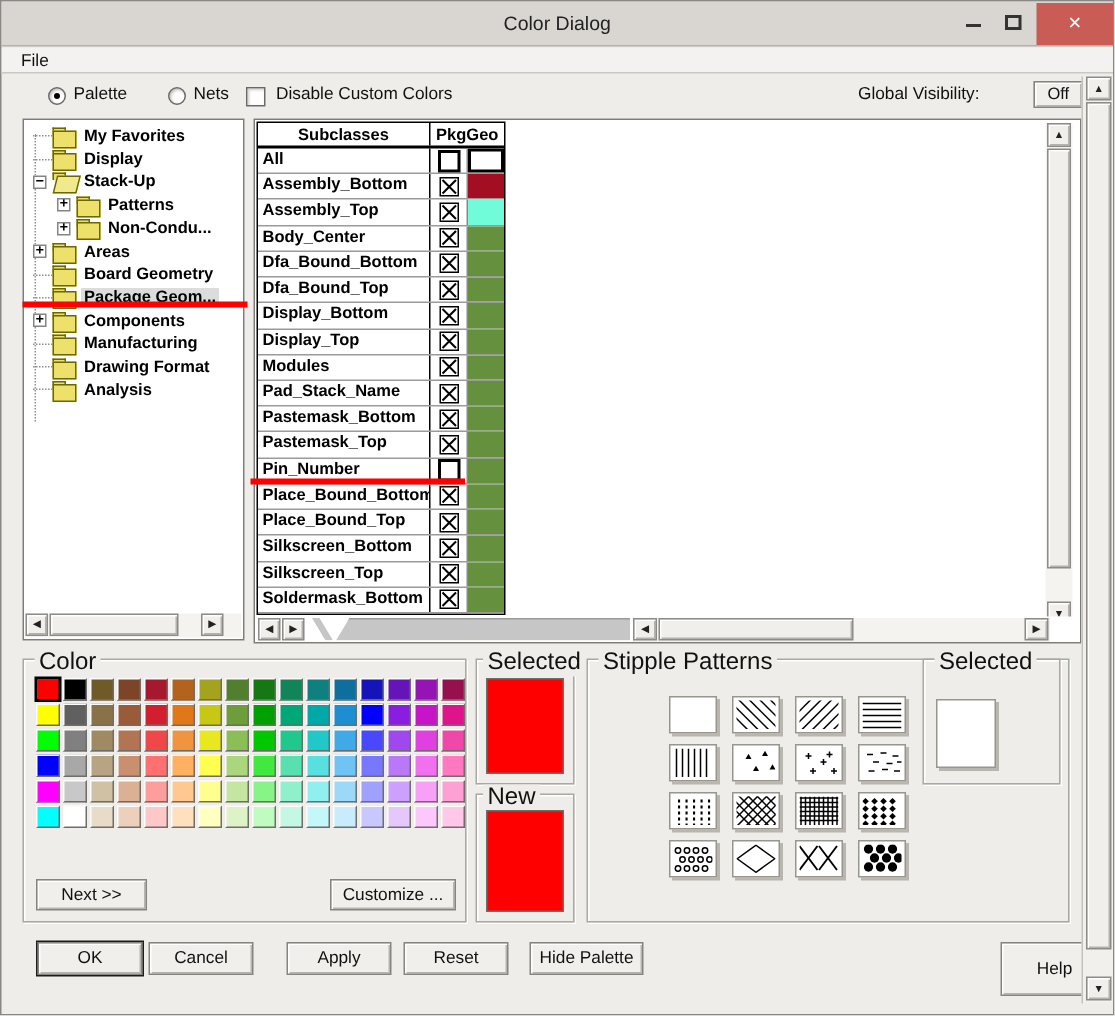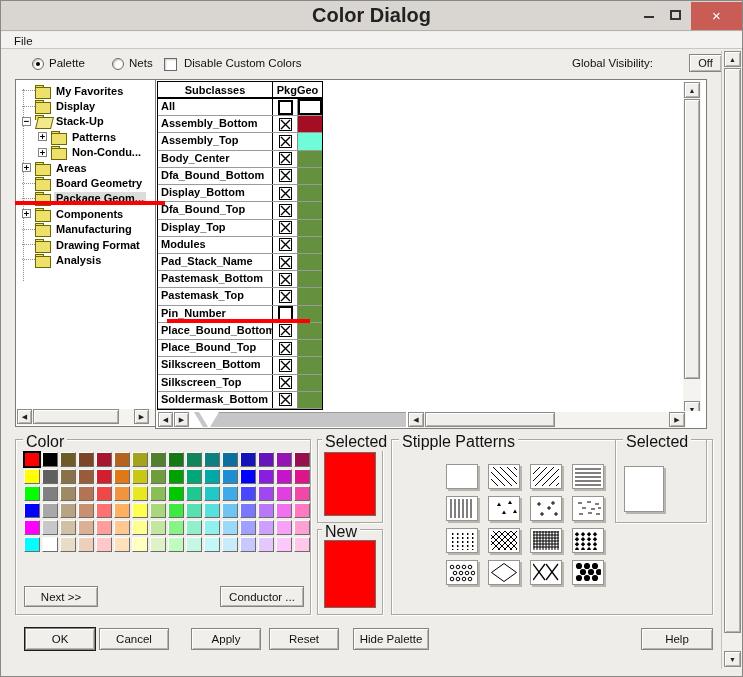--- a/index.html
+++ b/index.html
@@ -1,21 +1,21 @@
 <!DOCTYPE html>
 <html><head>
 <meta charset="utf-8">
 <style>
   * { box-sizing: border-box; margin: 0; padding: 0; }
   body { margin:0; background:#fff; font-family:"Liberation Sans", sans-serif; }
   .dlg { position:relative; width:743px; height:677px; background:#EFEDE9; border:1px solid #8A8885; overflow:hidden; }
 
   
   .titlebar { position:absolute; left:0; top:0; width:100%; height:30px; background:#D9D5D1; border-bottom:1px solid #B5B2AE; }
-  .title { position:absolute; left:0; right:0; top:0; text-align:center; line-height:29px; font-size:20px; color:#222;font-weight:bold; }
+  .title { position:absolute; left:0; right:0; top:0; text-align:center; line-height:29px; font-size:13px; color:#222; }
   .win-min { position:absolute; left:636px; top:0; width:24px; height:29px; }
   .minbar { position:absolute; left:7px; top:15px; width:10px; height:2px; background:#333; }
   .win-max { position:absolute; left:662px; top:0; width:24px; height:29px; }
   .maxbox { position:absolute; left:7px; top:9px; width:11px; height:10px; border:2px solid #333; background:transparent; }
   .win-close { position:absolute; left:690px; top:1px; width:51px; height:28px; background:#C95D56; color:#fff; text-align:center; line-height:27px; font-size:15px; }
 
   
   .menubar { position:absolute; left:0; top:31px; width:100%; height:17px; background:#F3F2F0; border-bottom:1px solid #C9C7C4; }
   .menuitem { position:absolute; left:13px; top:1px; font-size:11.5px; line-height:16px; color:#111; }
 
@@ -40,21 +40,21 @@
   .ebox { flex:none; width:9px; height:9px; background:#fff; border:1px solid #848484; font:700 9px/7px "DejaVu Sans Mono", monospace; text-align:center; color:#000; margin-right:4px; }
   .ph { flex:none; width:13px; height:0; border-top:1px dotted #8F8F8F; }
   .fold { flex:none; position:relative; width:15px; height:12px; margin-right:4px; }
   .fold::before { content:""; position:absolute; left:0; top:0; width:7px; height:4px; background:#EDE06B; border:1px solid #6D6700; border-bottom:none; }
   .fold::after { content:""; position:absolute; left:0; top:2px; width:14px; height:10px; background:#EDE06B; border:1px solid #6D6700; }
   .fold.open::after { transform:skewX(-14deg); transform-origin:bottom left; background:#F2E98C; }
   .tlabel { font:700 11px "Liberation Sans", sans-serif; color:#000; padding:0 2px; }
   .tlabel.sel { background:#DCDCDC; }
 
   
-  .mainpanel { position:absolute; left:154px; top:78px; width:552px; height:350px; background:#fff; border:1px solid #7E7C79; }
+  .mainpanel { position:absolute; left:168px; top:78px; width:552px; height:350px; background:#fff; border:1px solid #7E7C79; }
   .tbl { position:absolute; left:1px; top:1px; width:166px; border:1px solid #000; background:#fff; }
   .thead { display:flex; height:17px; border-bottom:2px solid #000; font:700 11px "Liberation Sans", sans-serif; }
   .thc1 { width:115px; text-align:center; line-height:16px; border-right:1px solid #000; }
   .thc2 { width:49px; text-align:center; line-height:16px; }
   .trow { display:flex; height:17.23px; border-bottom:1px solid #9A9A9A; }
   .tname { width:115px; font:700 11px/15px "Liberation Sans", sans-serif; padding-left:3px; border-right:1px solid #000; overflow:hidden; white-space:nowrap; }
   .tcb { width:25px; display:flex; align-items:center; justify-content:center; border-right:1px solid #8A8A8A; }
   .tcol { width:24px; }
   .cbox { width:13px; height:13px; border:1px solid #000; background:#fff; display:flex; align-items:center; justify-content:center; }
   .cbox.hvy { width:15px; height:15px; border-width:2px; }
@@ -254,34 +254,34 @@
                 <svg width="11" height="11" viewBox="0 0 11 11">
                   <path d="M1 1 L10 10 M10 1 L1 10" stroke="#000" stroke-width="1.4"></path>
                 </svg>
               </span>
             </div>
             <div class="tcol">
               <div class="cfill" style="background: rgb(101, 144, 62);"></div>
             </div>
           </div>
           <div class="trow">
+            <div class="tname">Dfa_Bound_Top</div>
+            <div class="tcb">
+              <span class="cbox">
+                <svg width="11" height="11" viewBox="0 0 11 11">
+                  <path d="M1 1 L10 10 M10 1 L1 10" stroke="#000" stroke-width="1.4"></path>
+                </svg>
+              </span>
+            </div>
+            <div class="tcol">
+              <div class="cfill" style="background: rgb(101, 144, 62);"></div>
+            </div>
+          </div>
+          <div class="trow">
             <div class="tname">Display_Bottom</div>
-            <div class="tcb">
-              <span class="cbox">
-                <svg width="11" height="11" viewBox="0 0 11 11">
-                  <path d="M1 1 L10 10 M10 1 L1 10" stroke="#000" stroke-width="1.4"></path>
-                </svg>
-              </span>
-            </div>
-            <div class="tcol">
-              <div class="cfill" style="background: rgb(101, 144, 62);"></div>
-            </div>
-          </div>
-          <div class="trow">
-            <div class="tname">Dfa_Bound_Top</div>
             <div class="tcb">
               <span class="cbox">
                 <svg width="11" height="11" viewBox="0 0 11 11">
                   <path d="M1 1 L10 10 M10 1 L1 10" stroke="#000" stroke-width="1.4"></path>
                 </svg>
               </span>
             </div>
             <div class="tcol">
               <div class="cfill" style="background: rgb(101, 144, 62);"></div>
             </div>
@@ -544,21 +544,21 @@
         <span class="sw" style="background: rgb(192, 252, 192);"></span>
         <span class="sw" style="background: rgb(196, 248, 228);"></span>
         <span class="sw" style="background: rgb(196, 248, 248);"></span>
         <span class="sw" style="background: rgb(200, 236, 252);"></span>
         <span class="sw" style="background: rgb(200, 200, 255);"></span>
         <span class="sw" style="background: rgb(228, 200, 252);"></span>
         <span class="sw" style="background: rgb(252, 200, 252);"></span>
         <span class="sw" style="background: rgb(255, 200, 232);"></span>
       </div>
     <div class="btn" style="left:8px;top:146px;width:74px;height:21px">Next &gt;&gt;</div>
-    <div class="btn" style="left:204px;top:146px;width:84px;height:21px">Conductor ...</div>
+    <div class="btn" style="left:204px;top:146px;width:84px;height:21px">Customize ...</div>
   </div>
 
   <div class="group" style="left:316px;top:438px;width:66px;height:84px">
     <span class="glabel" style="left:4px">Selected</span>
     <div class="bigsw" style="left: 6px; top: 12px; width: 52px; height: 64px; background: rgb(255, 0, 0);"></div>
   </div>
 
   <div class="group" style="left:316px;top:528px;width:66px;height:86px">
     <span class="glabel" style="left:4px">New</span>
     <div class="bigsw" style="left: 6px; top: 10px; width: 52px; height: 68px; background: rgb(255, 0, 0);"></div>
@@ -784,21 +784,21 @@
   <div class="group" style="left:614px;top:438px;width:92px;height:84px">
     <span class="glabel">Selected</span>
     <div class="stipsel"></div>
   </div>
 
   <div class="btn default" style="left:24px;top:627px;width:70px;height:22px">OK</div>
   <div class="btn" style="left:98px;top:627px;width:70px;height:22px">Cancel</div>
   <div class="btn" style="left:190px;top:627px;width:70px;height:22px">Apply</div>
   <div class="btn" style="left:268px;top:627px;width:70px;height:22px">Reset</div>
   <div class="btn" style="left:352px;top:627px;width:76px;height:22px">Hide Palette</div>
-  <div class="btn" style="left:640px;top:627px;width:72px;height:22px">Help</div>
+  <div class="btn" style="left:666px;top:627px;width:72px;height:36px">Help</div>
 
   <div class="ovscroll">
     <span class="sbtn" style="left:2px;top:0;width:17px;height:16px">▲</span>
     <span class="sthumb" style="left:2px;top:17px;width:17px;height:565px"></span>
     <span class="sbtn" style="left:2px;top:600px;width:17px;height:16px">▼</span>
   </div>
 
 </div>
 
 </body></html>

